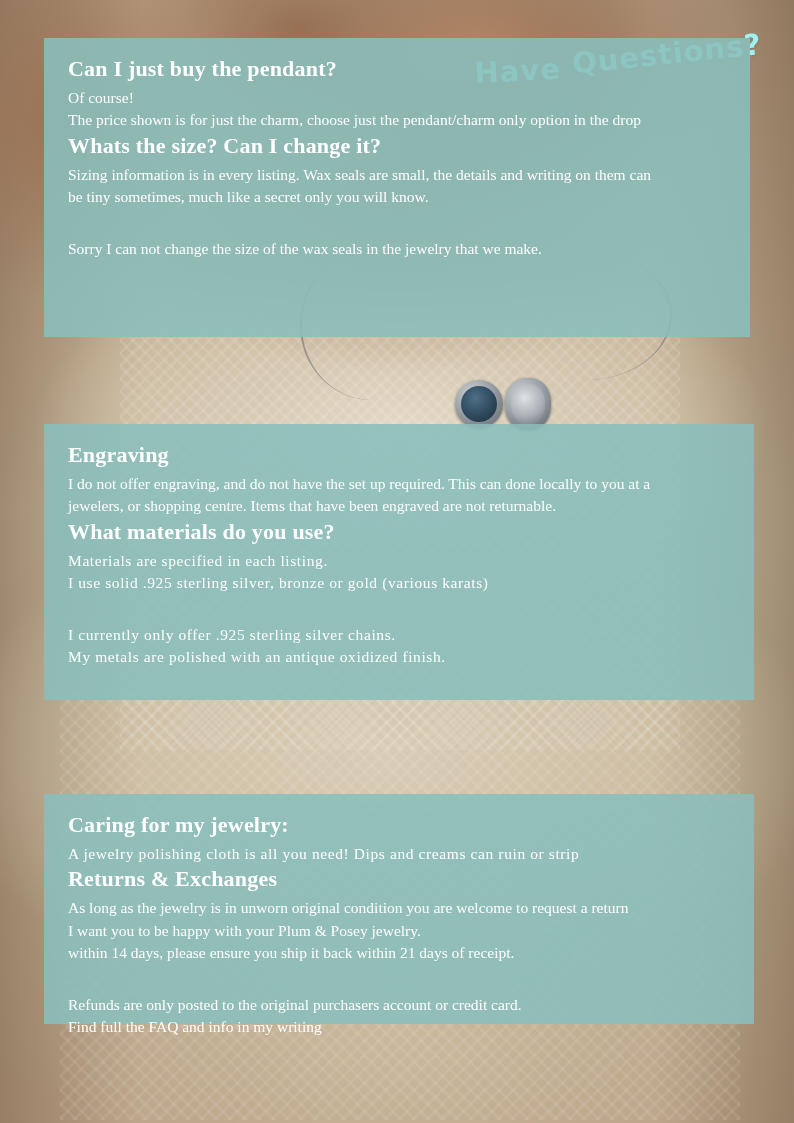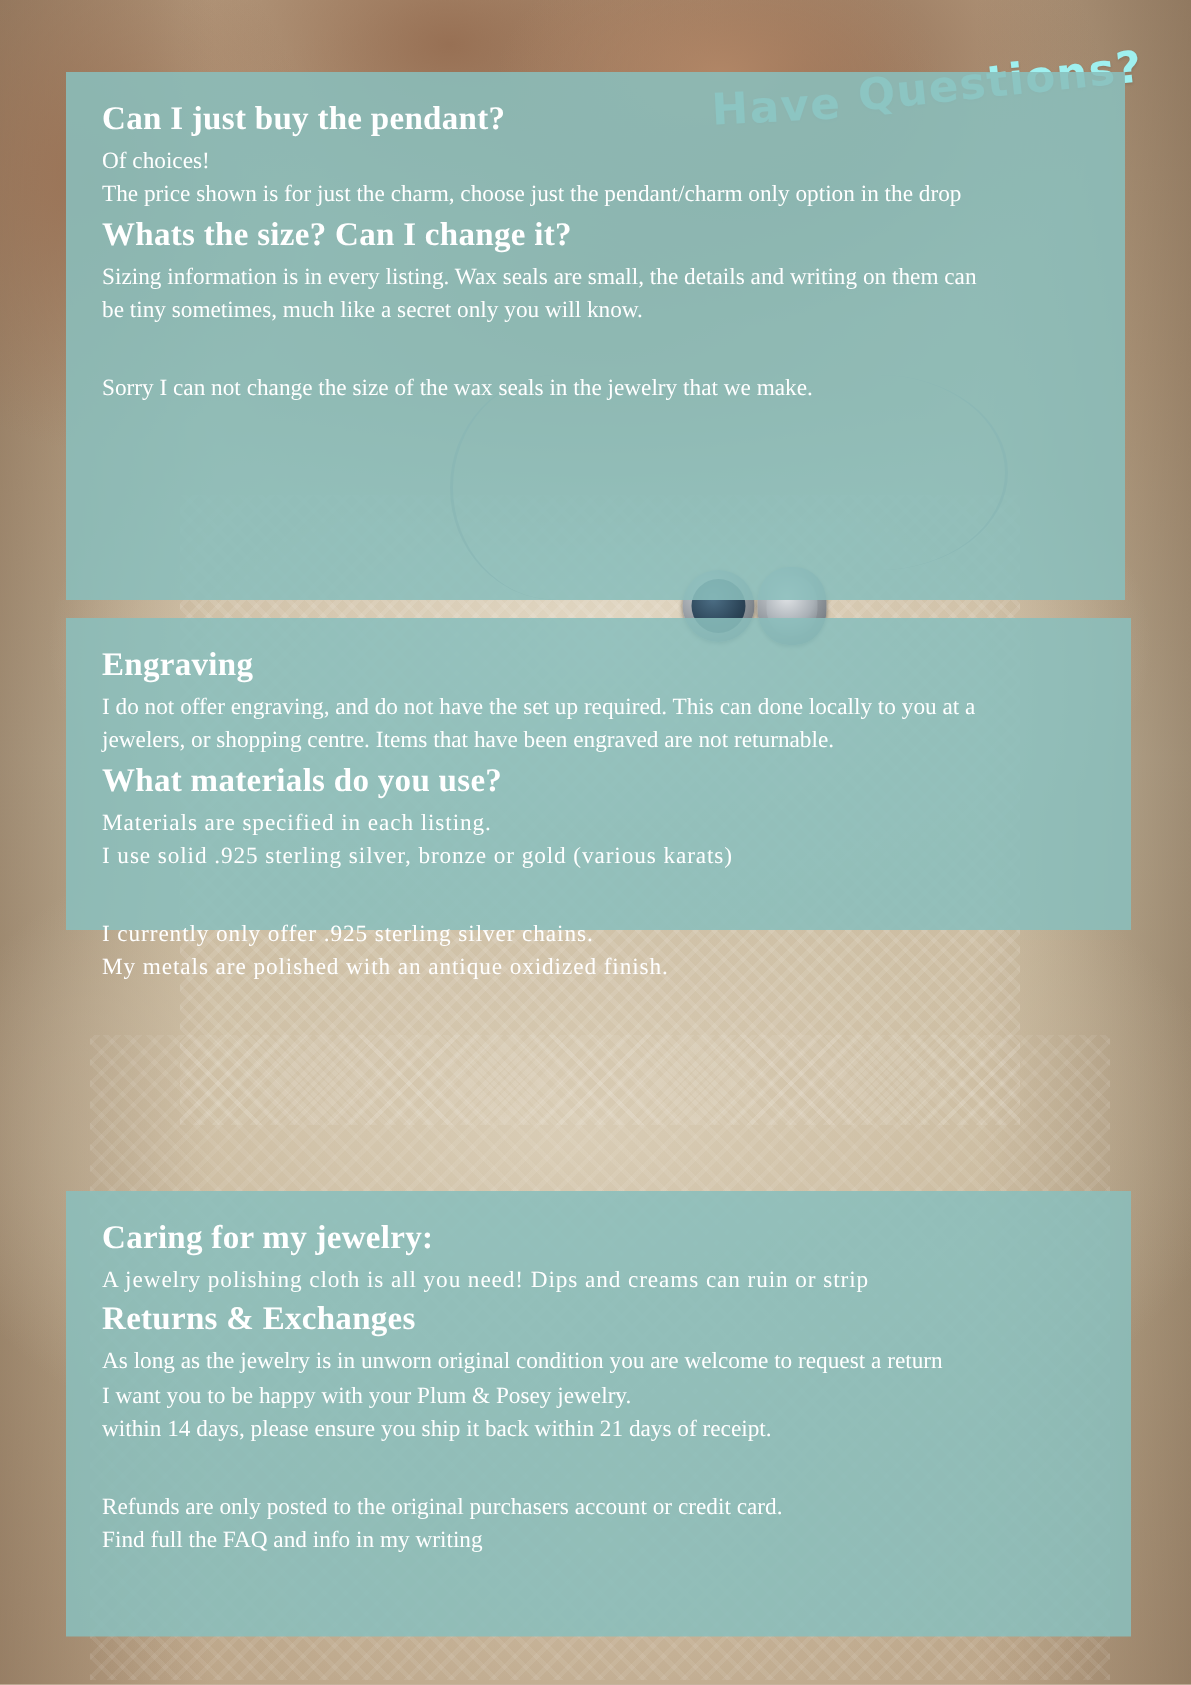--- a/index.html
+++ b/index.html
@@ -87,23 +87,23 @@
     border-radius: 45%;
     background: radial-gradient(circle at 40% 35%, #dfe2e5 0%, #a9b0b6 55%, #6b7278 100%);
   }
 
   
   .panel {
     position: absolute;
     background: rgba(138, 190, 188, 0.88);
     color: #ffffff;
   }
-  #panel-1 { left: 44px; top: 48px;  width: 706px; height: 352px; }
-  #panel-2 { left: 44px; top: 412px; width: 710px; height: 208px; }
-  #panel-3 { left: 44px; top: 794px; width: 710px; height: 297px; }
+  #panel-1 { left: 44px; top: 38px;  width: 706px; height: 299px; }
+  #panel-2 { left: 44px; top: 424px; width: 710px; height: 276px; }
+  #panel-3 { left: 44px; top: 794px; width: 710px; height: 230px; }
 
   .panel-inner { padding: 18px 24px; }
 
   h2 {
     margin: 0 0 6px 0;
     font-family: "Liberation Serif", serif;
     font-size: 22px;
     font-weight: 700;
     color: #ffffff;
     letter-spacing: .2px;
@@ -162,21 +162,21 @@
 </div>
 
 <div class="have-questions">
   <span class="hq1">Have</span>
   <span class="hq2">Questions?</span>
 </div>
 
 <section class="panel" id="panel-1">
   <div class="panel-inner">
     <h2>Can I just buy the pendant?</h2>
-    <p>Of choices!</p>
+    <p>Of course!</p>
     <p>The price shown is for just the charm, choose just the pendant/charm only option in the drop</p>
 
     <h2 class="spaced">Whats the size? Can I change it?</h2>
     <p>Sizing information is in every listing. Wax seals are small, the details and writing on them can</p>
     <p>be tiny sometimes, much like a secret only you will know.</p>
     <p class="gap">Sorry I can not change the size of the wax seals in the jewelry that we make.</p>
   </div>
 </section>
 
 <section class="panel" id="panel-2">

